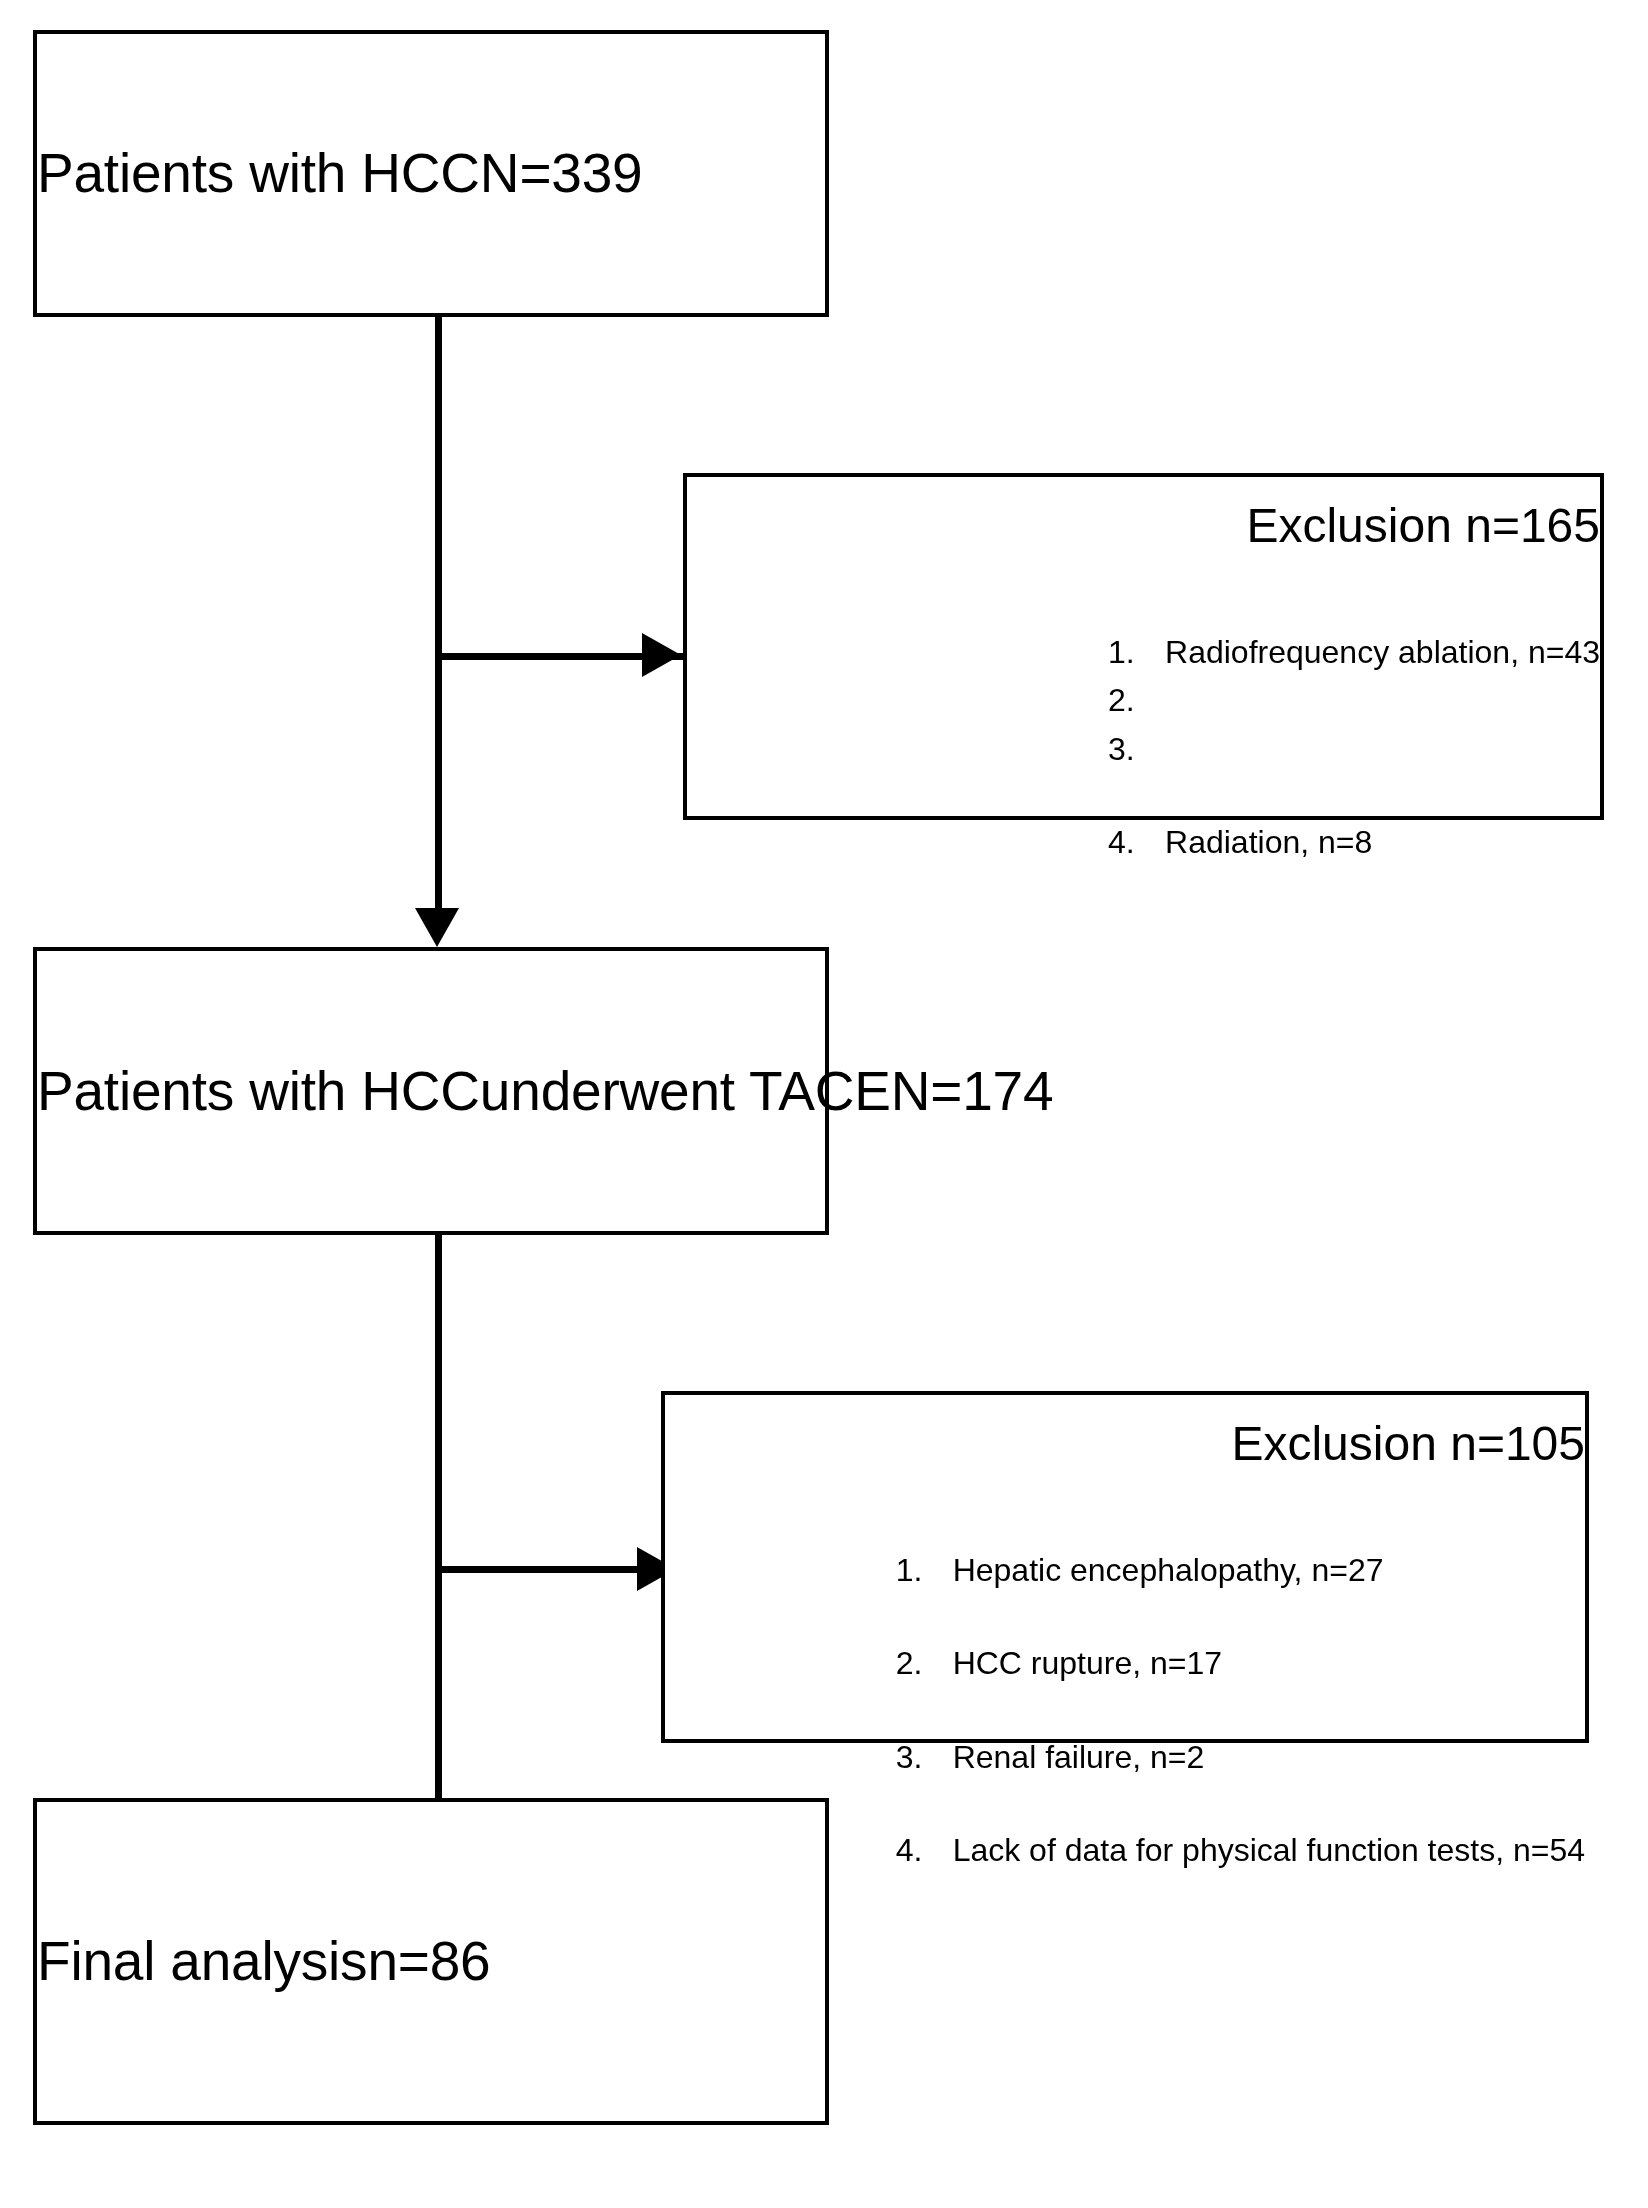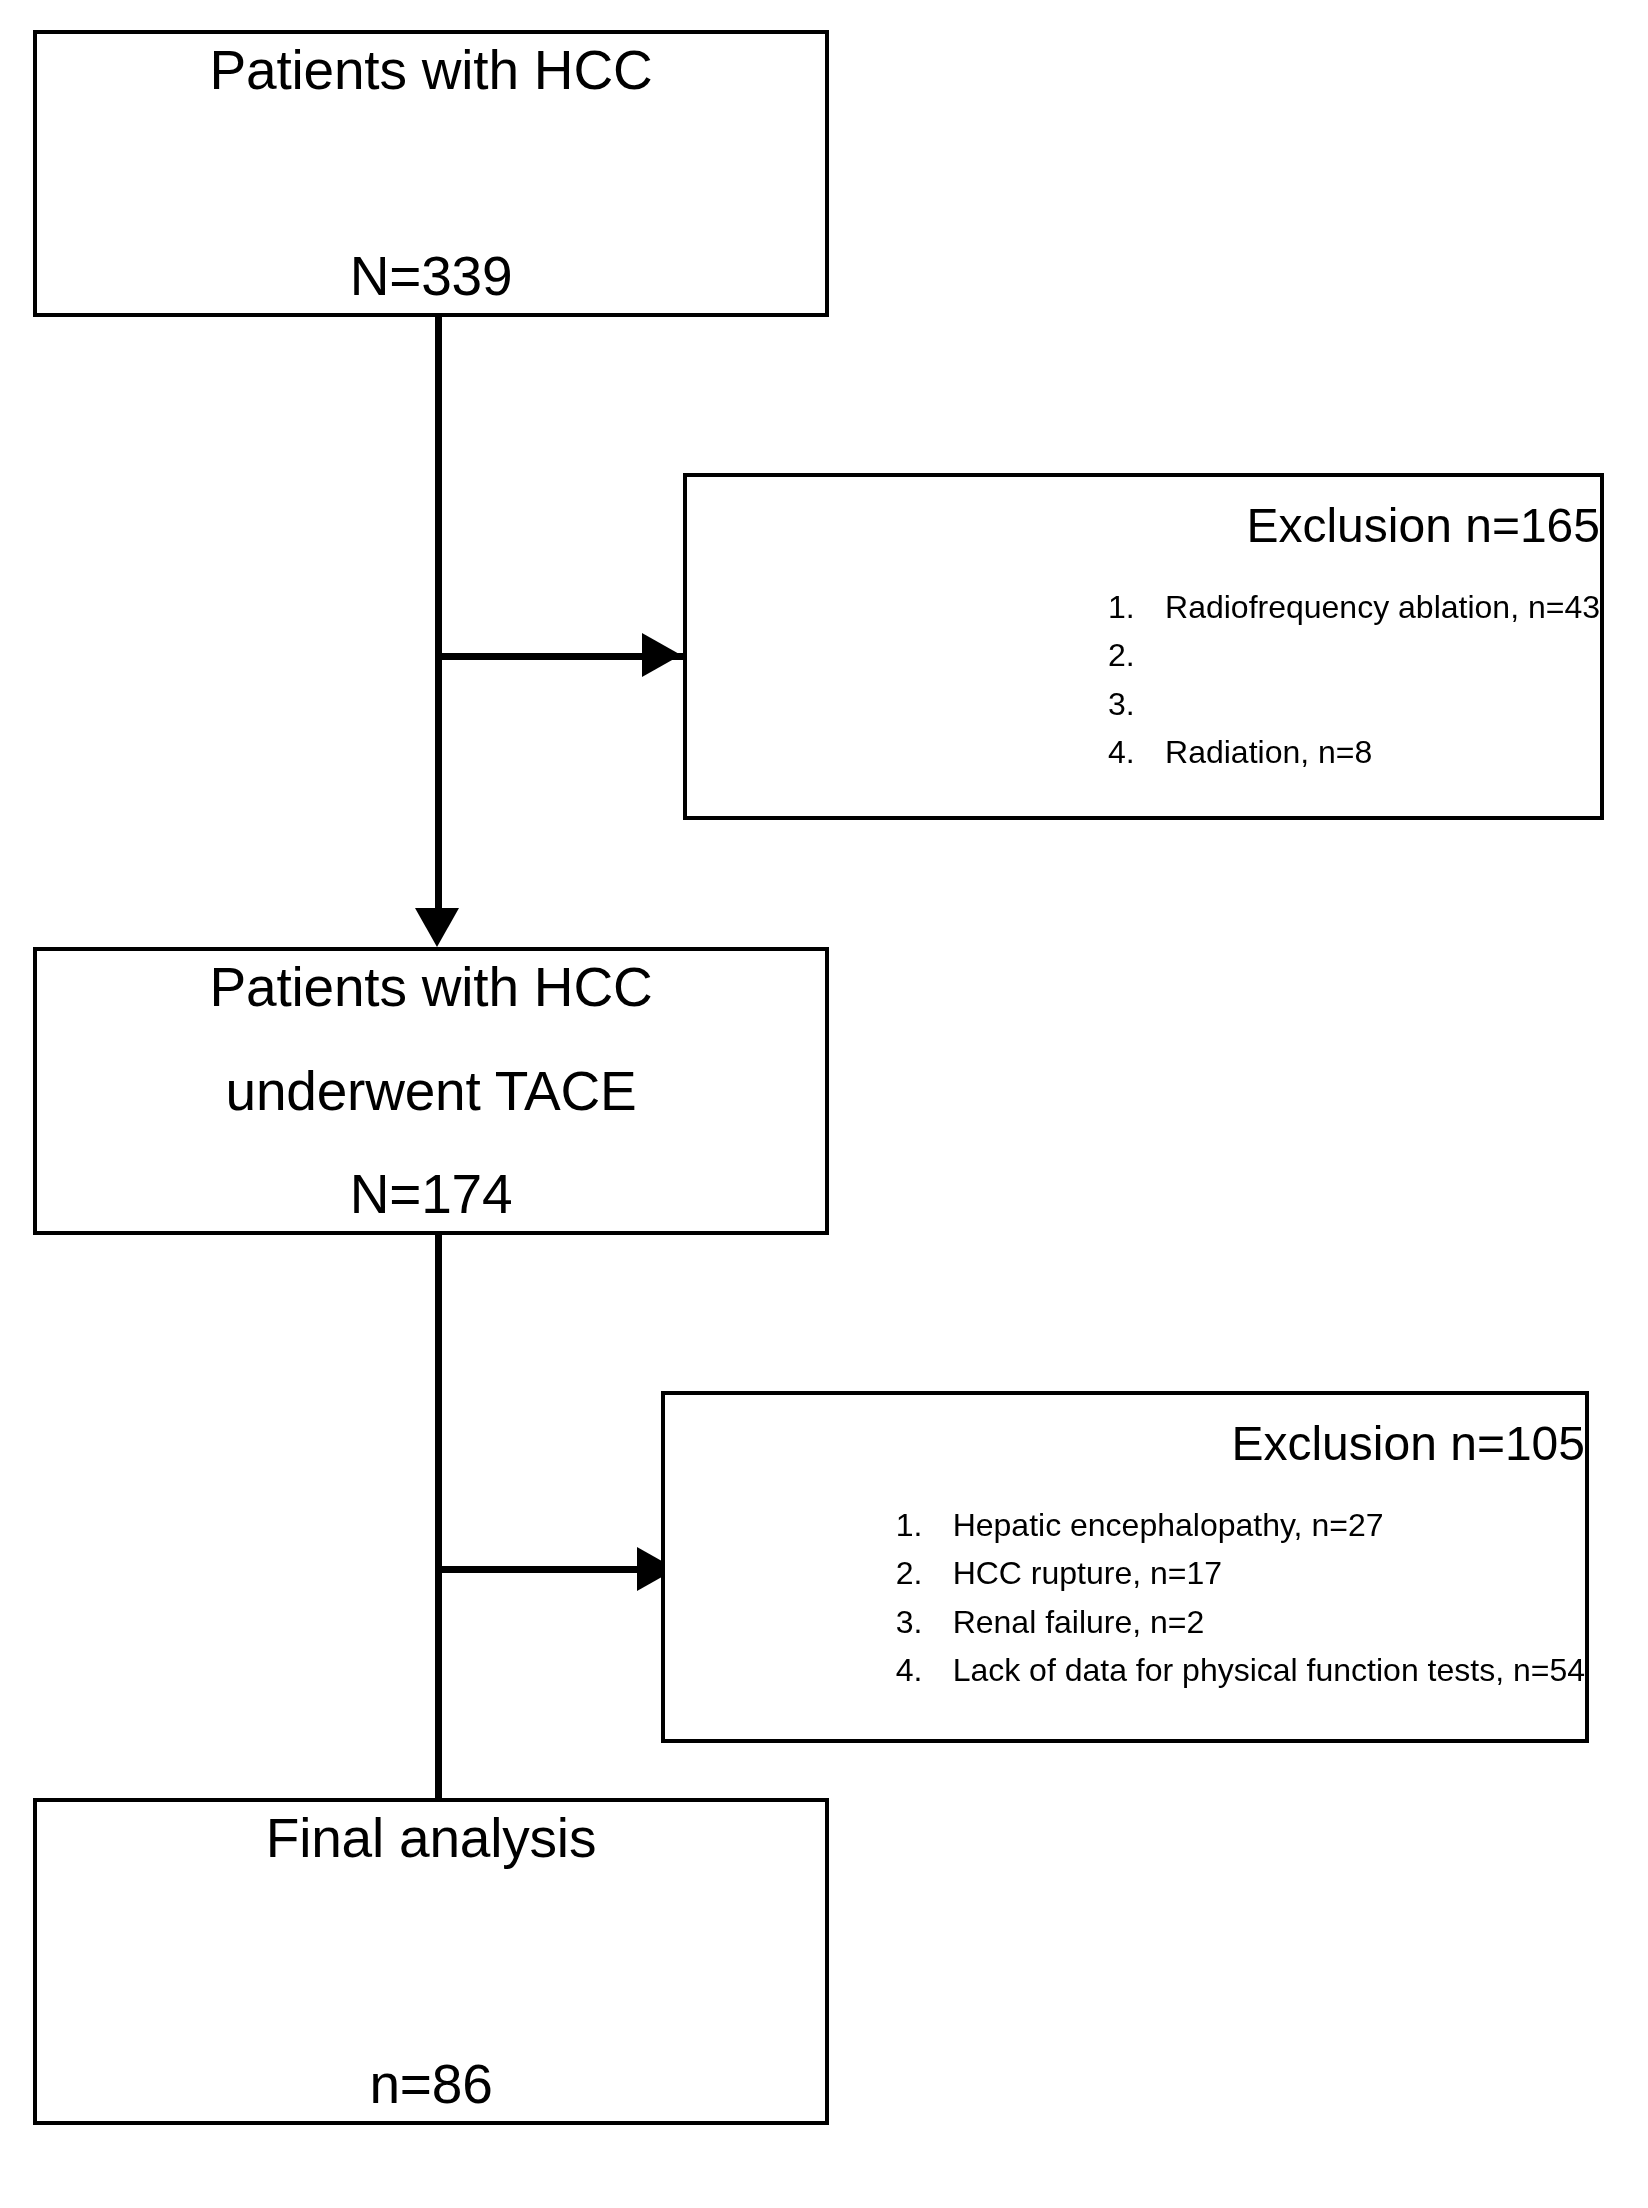--- a/index.html
+++ b/index.html
@@ -20,23 +20,22 @@
     overflow: hidden;
   }
 
   
   .node-box {
     position: absolute;
     box-sizing: border-box;
     border: 4.6px solid #000000;
     background: #ffffff;
     display: flex;
-    flex-direction: column;
     align-items: center;
-    justify-content: space-between;
+    justify-content: flex-start;
   }
   .node-line {
     font-size: 55px;
     line-height: 1.32;
     text-align: center;
     white-space: nowrap;
     letter-spacing: -0.2px;
   }
 
   
@@ -75,21 +74,21 @@
     align-items: baseline;
     font-size: 32px;
     line-height: 1.52;
     white-space: nowrap;
   }
   .item-marker {
     display: inline-block;
     width: 57px;
     flex: 0 0 57px;
   }
-  .item-text { display: inline-block; }
+  .item-text { display: inline-block; margin-top: 45px; }
 
   
   .conn {
     position: absolute;
     background: #000000;
   }
   .vline { width: 6.5px; }
   .hline { height: 6.5px; }
 
   

